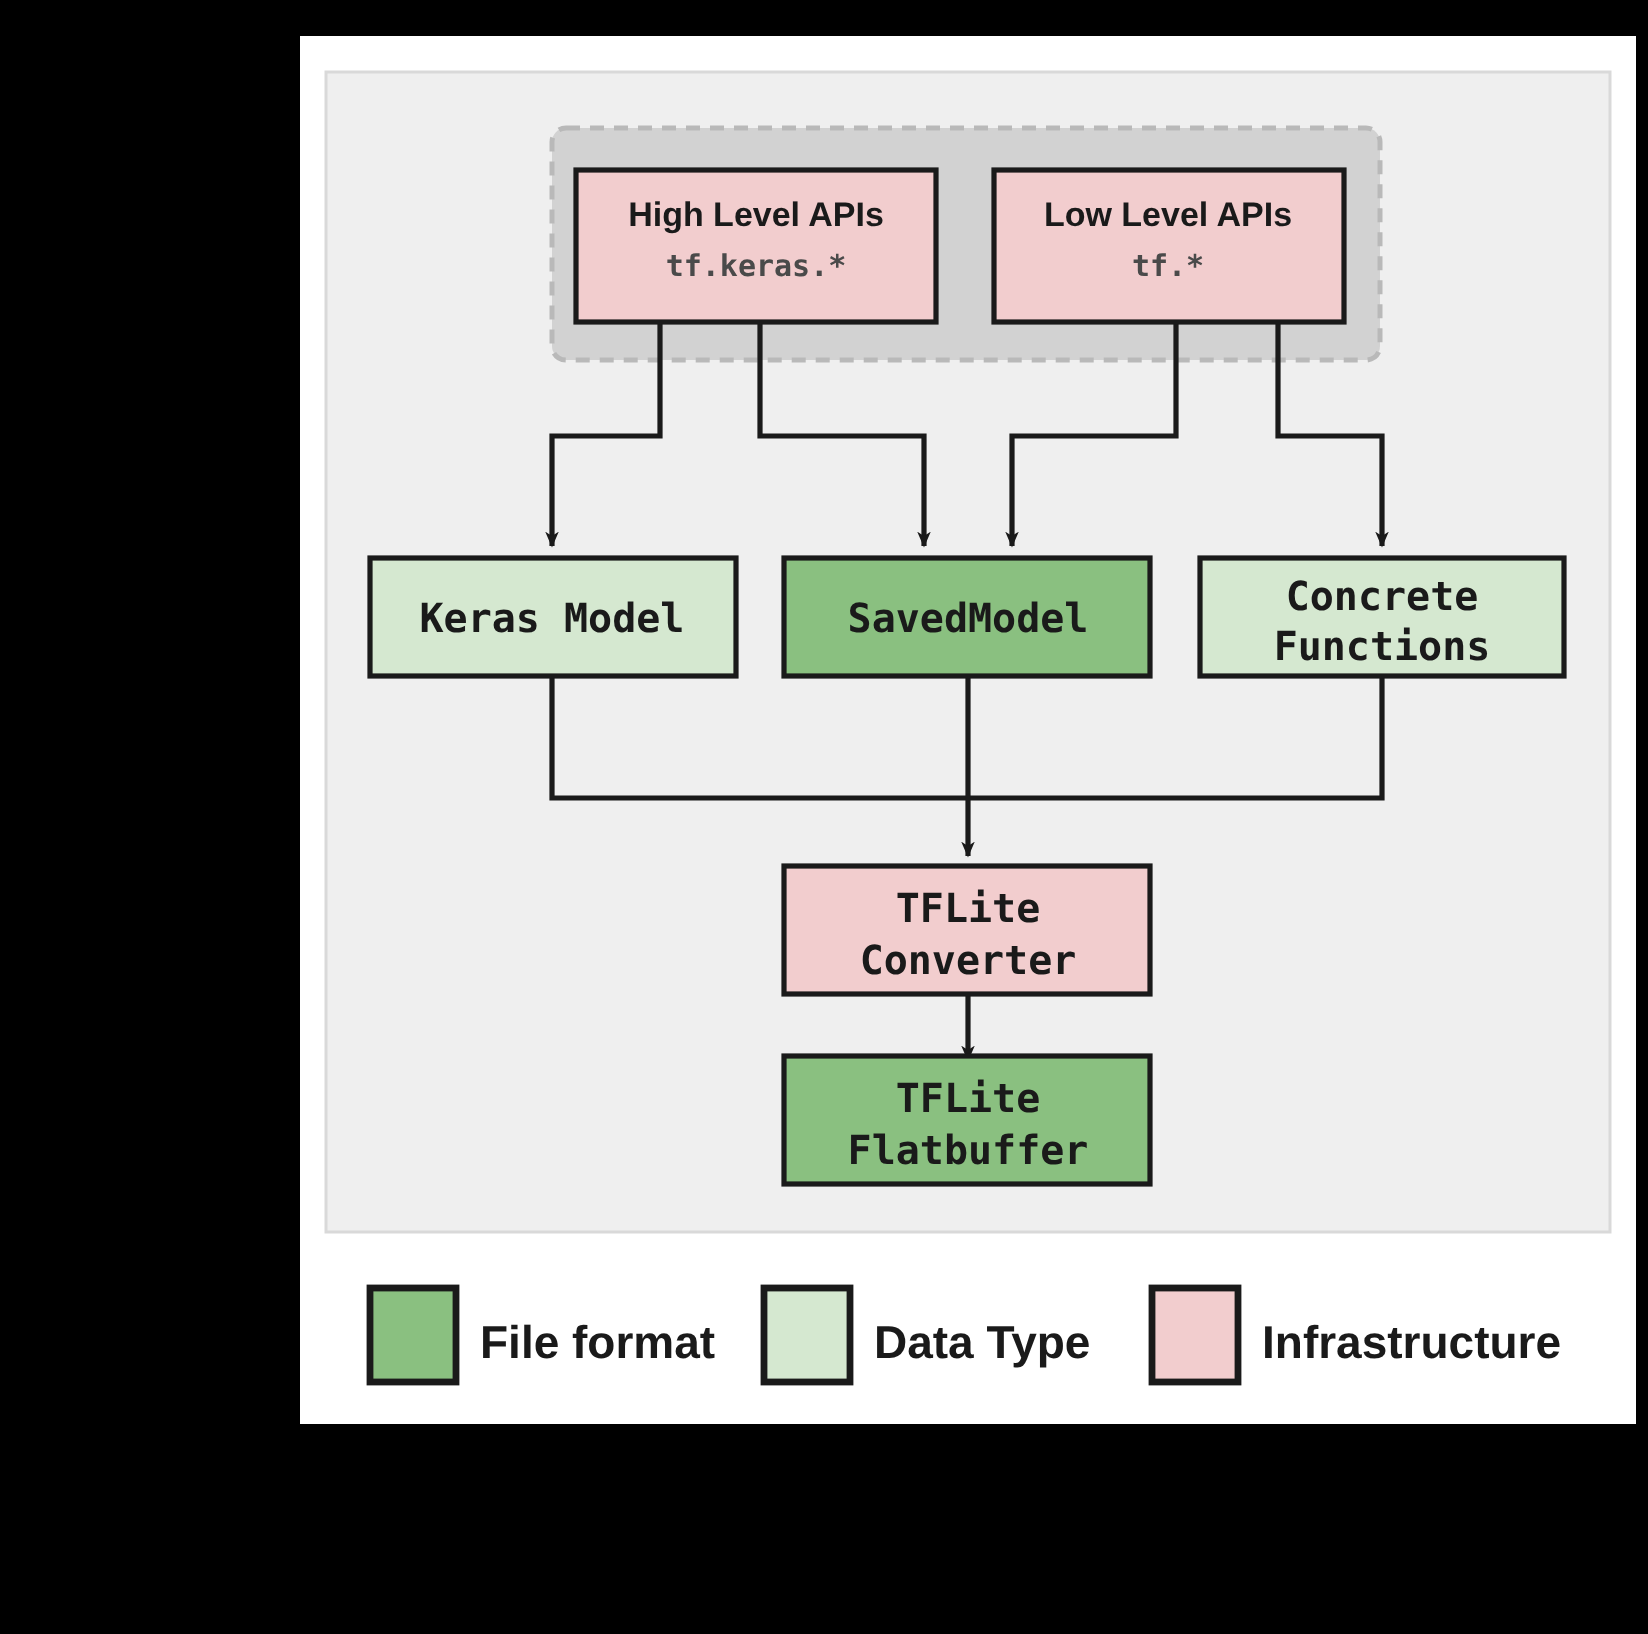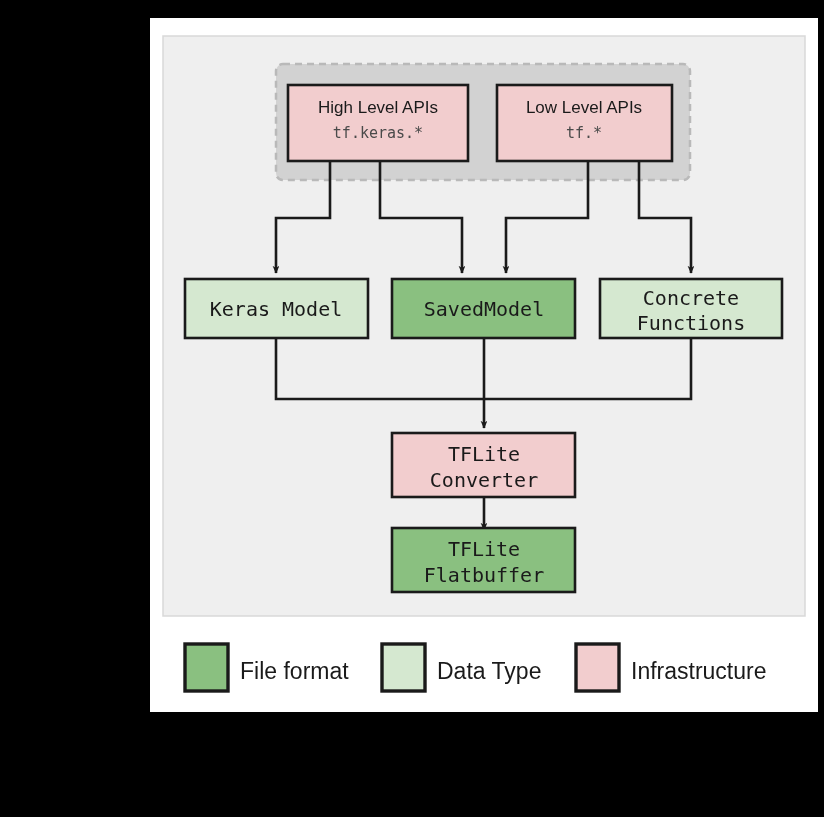--- a/index.html
+++ b/index.html
@@ -8,20 +8,21 @@
     padding: 0;
     background: #000000;
   }
   #root {
     position: relative;
     width: 824px;
     height: 817px;
     background: #000000;
     overflow: hidden;
     font-family: "Liberation Sans", sans-serif;
+    font-weight: bold;
   }
   
   #page {
     position: absolute;
     left: 150px;
     top: 18px;
     width: 668px;
     height: 694px;
     background: #ffffff;
   }

